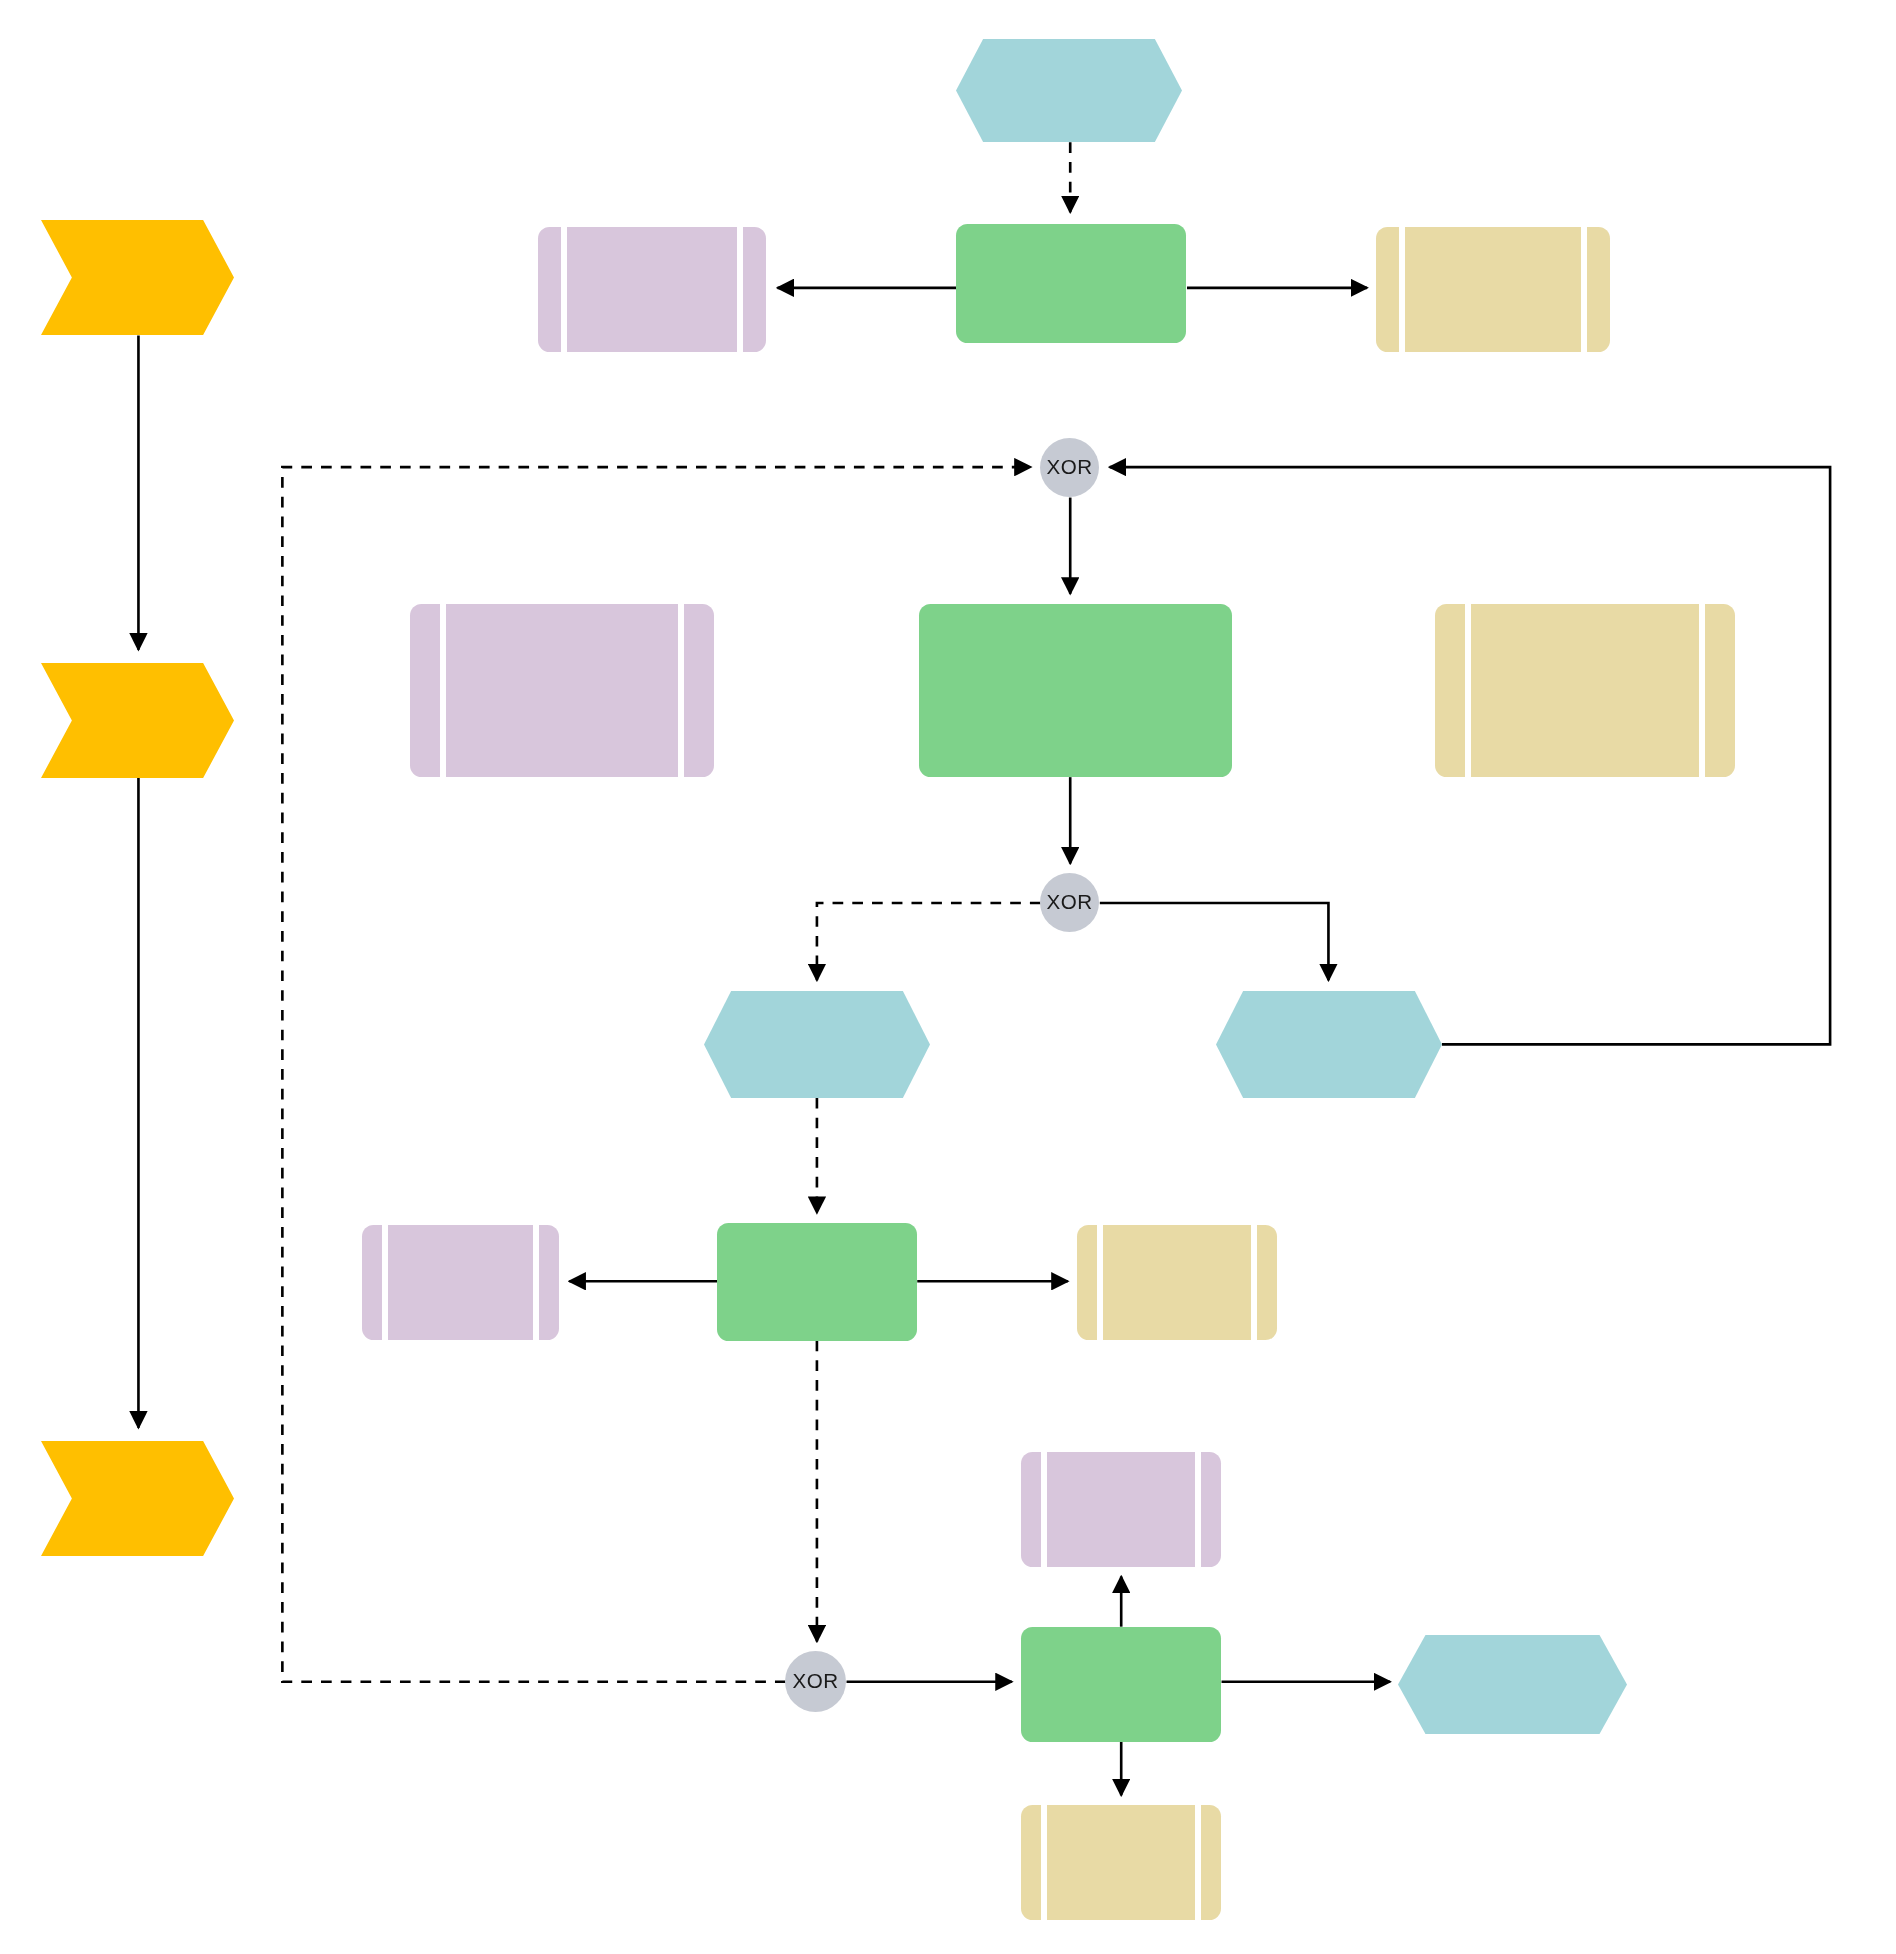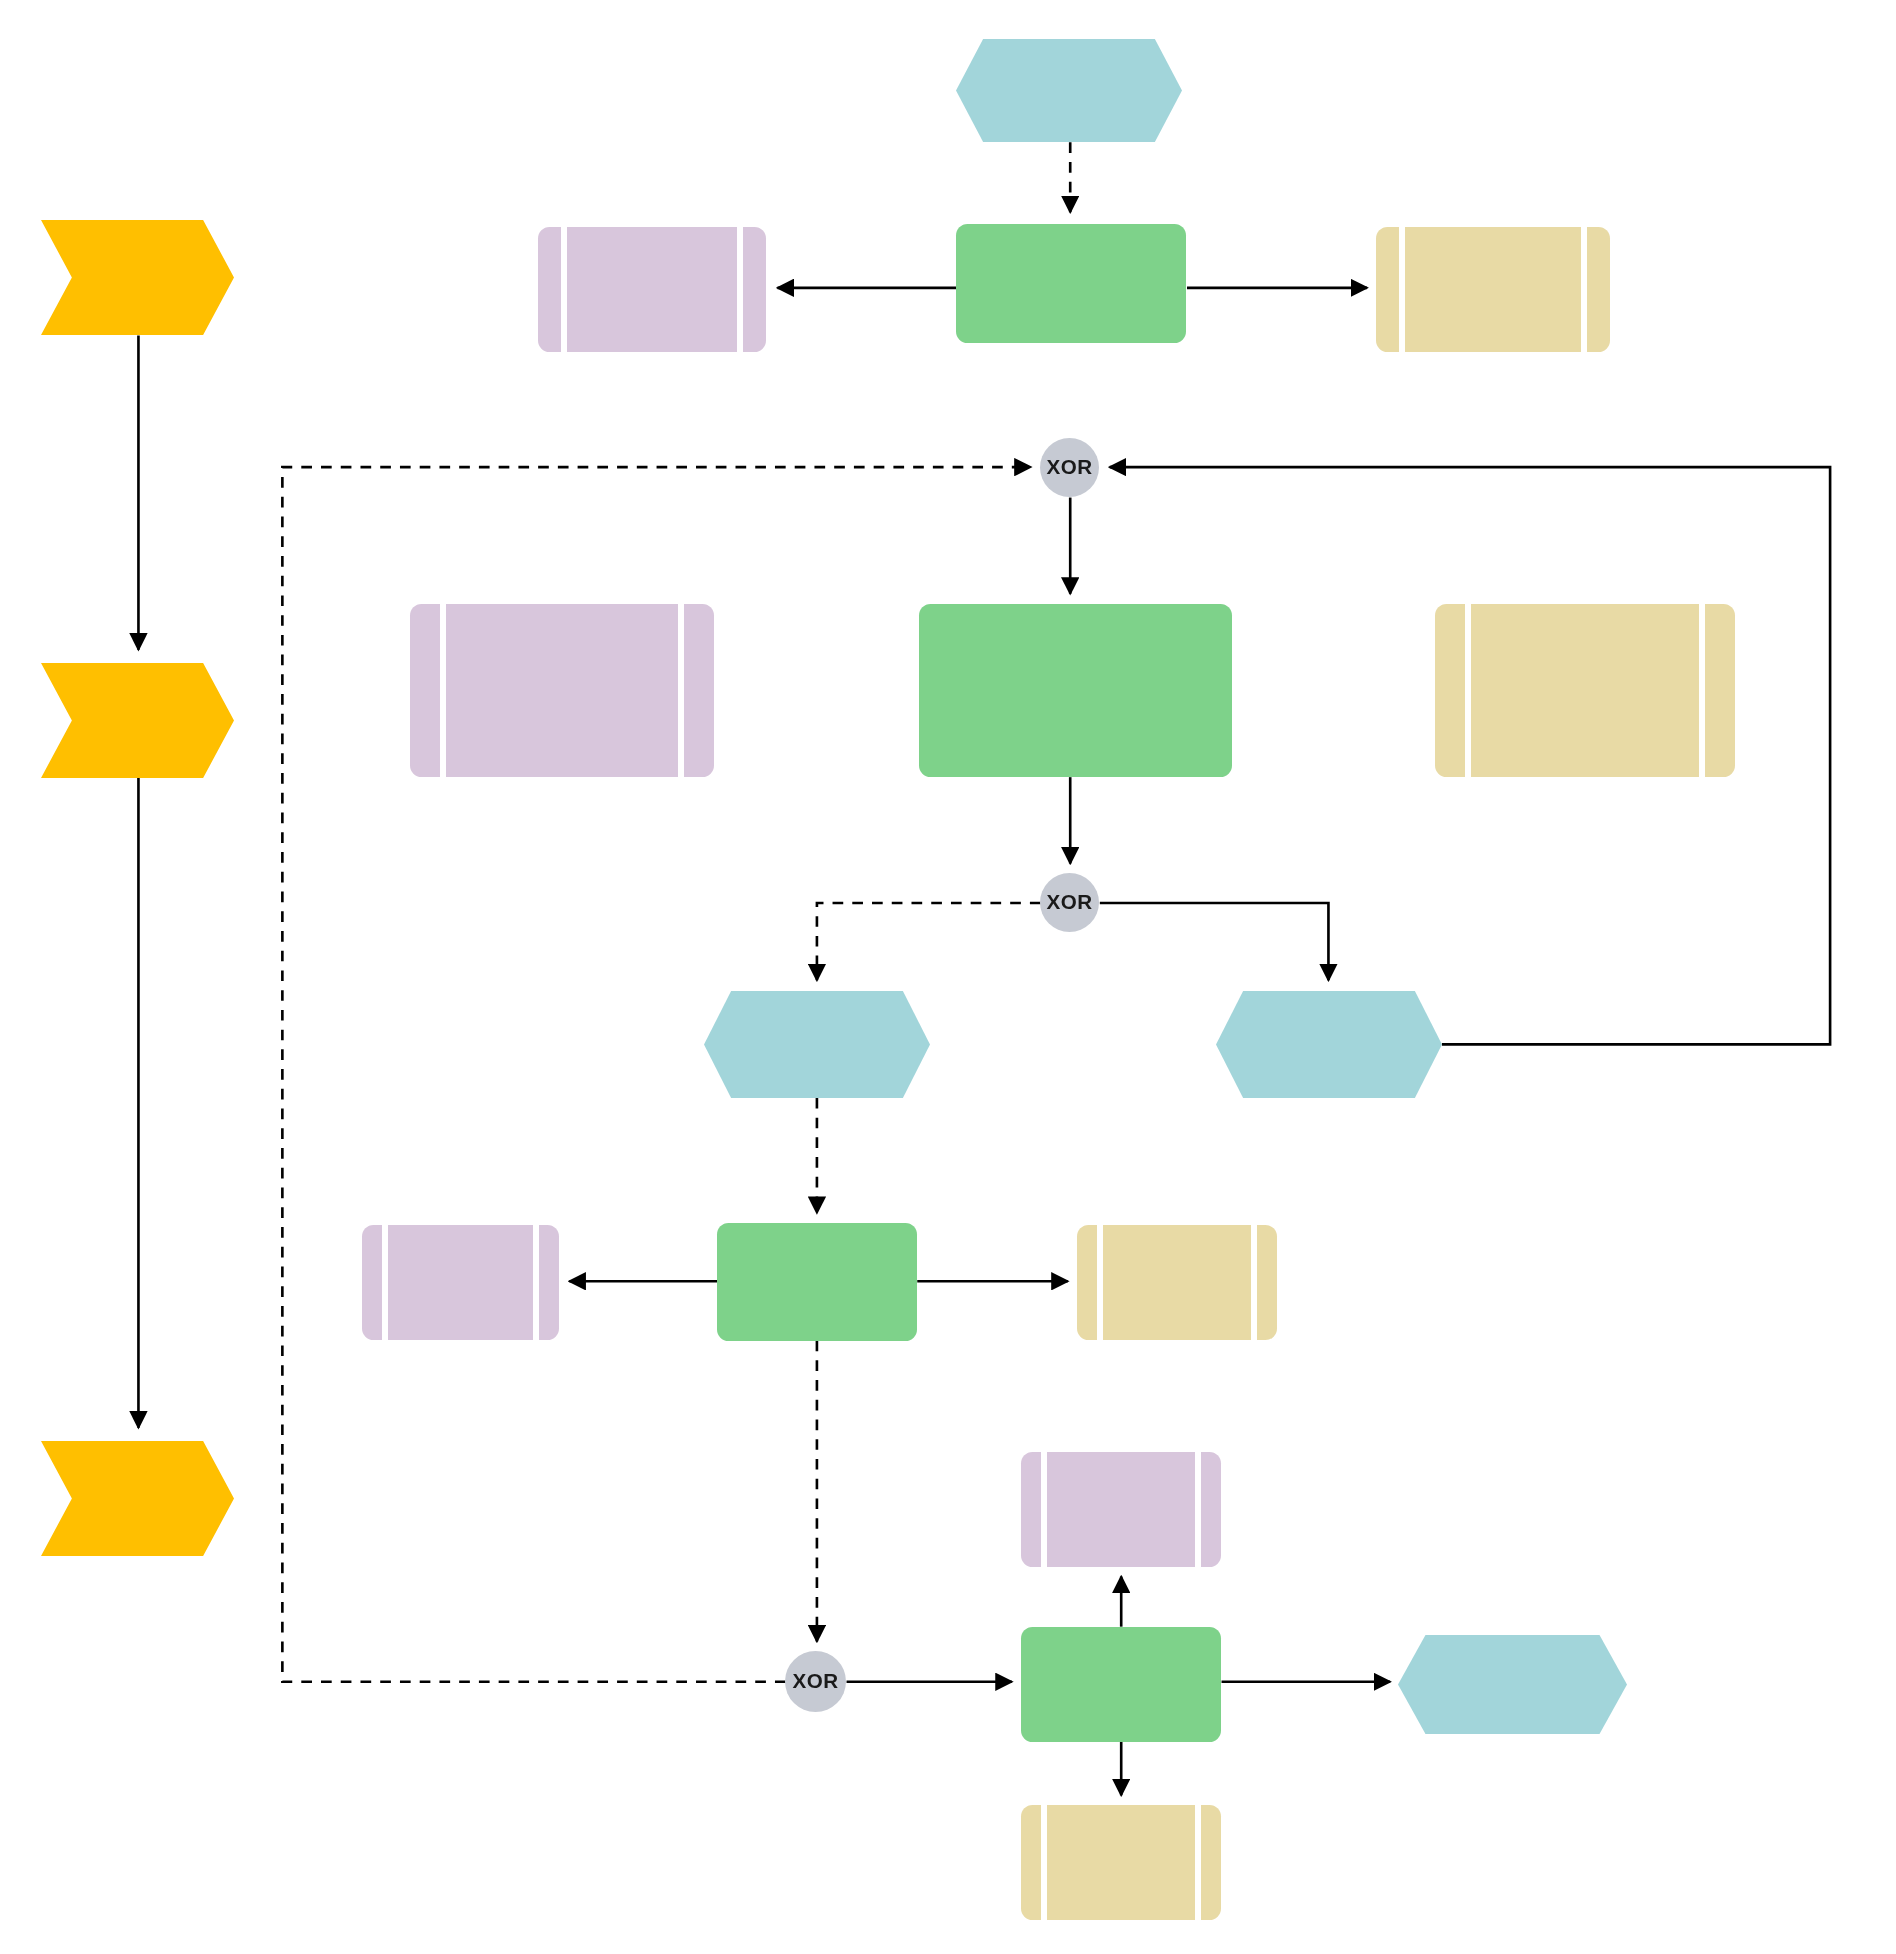--- a/index.html
+++ b/index.html
@@ -22,21 +22,21 @@
   
   .store{border-radius:11.5px;position:absolute;}
   .store .rule{position:absolute;top:0;bottom:0;width:5.8px;background:#ffffff;}
   .store.purple{background:#D8C6DC;}
   .store.tan{background:#E8DAA5;}
 
   
   .gateway{position:absolute;background:#C6CAD3;border-radius:50%;
     display:flex;align-items:center;justify-content:center;
     color:#1a1a1a;letter-spacing:0.4px;}
-  .gateway span{line-height:1;font-weight:bold;}
+  .gateway span{line-height:1;}
 </style>
 </head>
 <body>
 
 <div id="canvas">
 
   <svg id="edges" viewBox="0 0 2306 2376" xmlns="http://www.w3.org/2000/svg">
     <defs>
       <marker id="ah" viewBox="0 0 10 10" refX="9" refY="5" markerWidth="7" markerHeight="7" orient="auto-start-reverse">
         <path d="M 0 0 L 10 5 L 0 10 z" fill="#000"></path>

